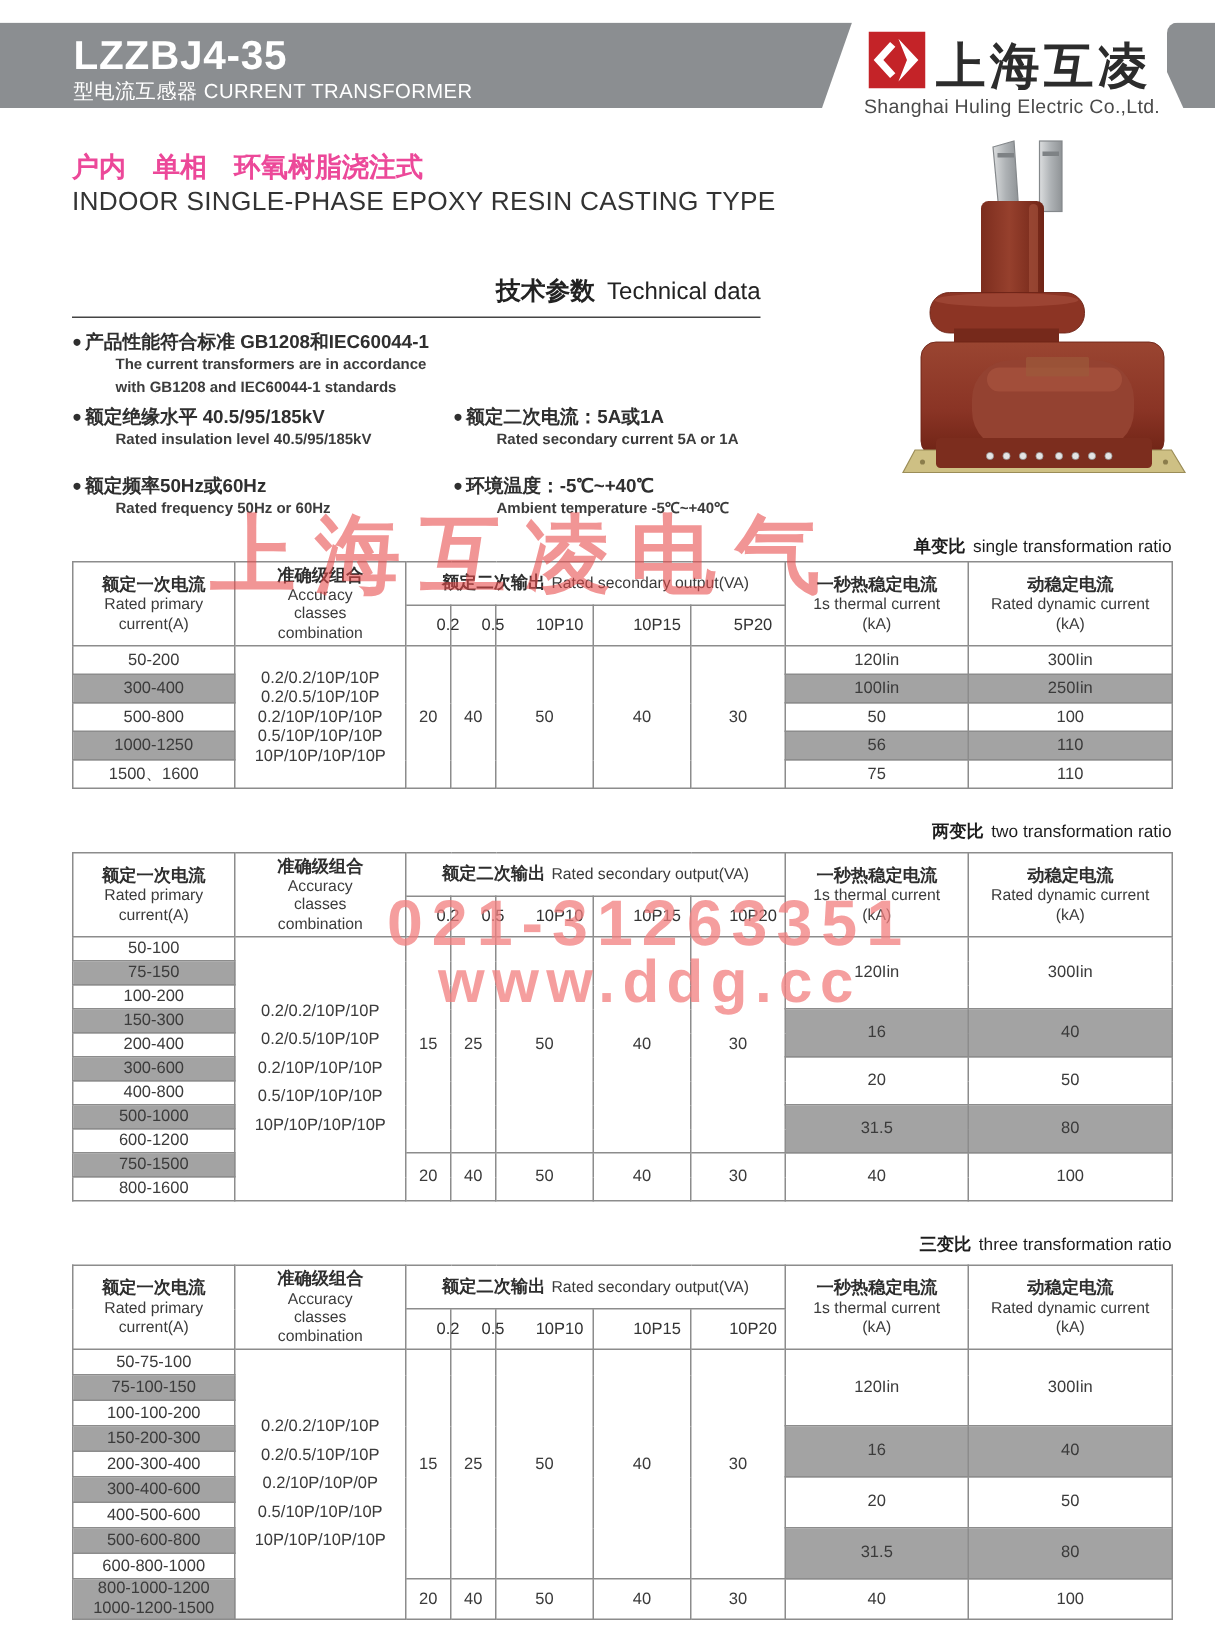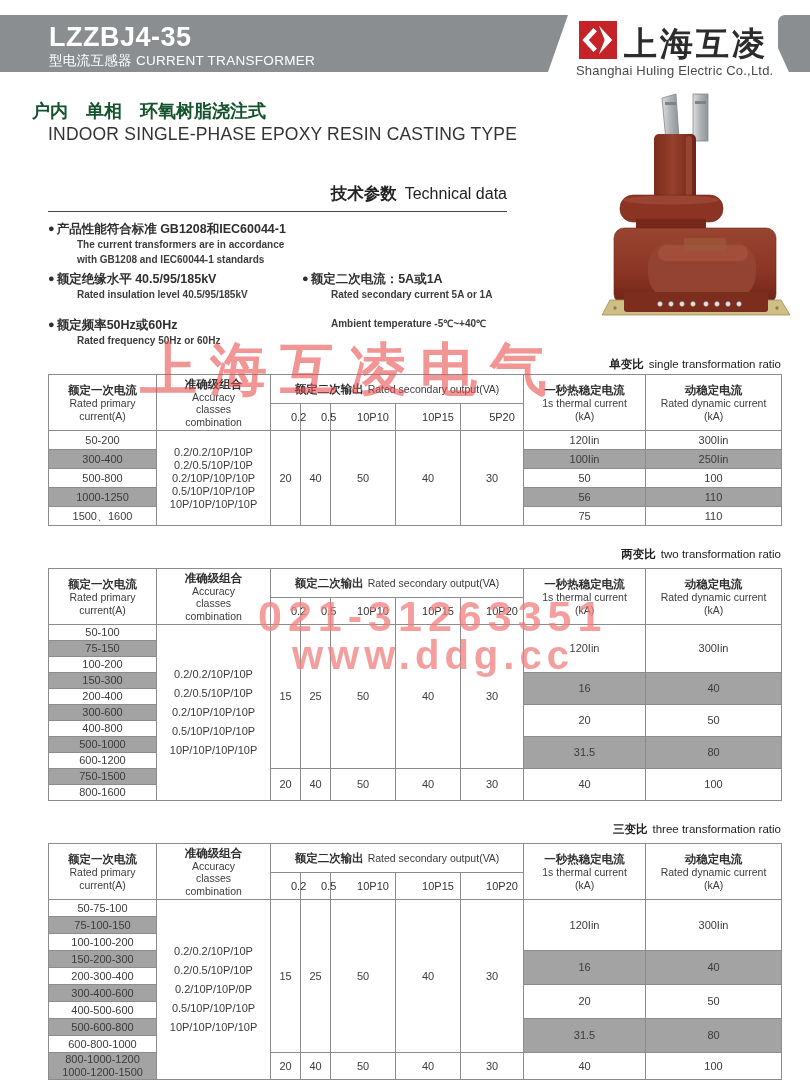--- a/index.html
+++ b/index.html
@@ -12,21 +12,21 @@
   .band-right{position:absolute;left:778px;top:15px;width:32px;height:57px;background:#8b8e91;
         border-top-left-radius:7px;
         -webkit-clip-path:polygon(0 0,100% 0,100% 100%,34% 100%,0 58%);
         clip-path:polygon(0 0,100% 0,100% 100%,34% 100%,0 58%);}
   .ptitle{position:absolute;left:49px;top:22px;font-size:27px;font-weight:700;color:#fff;letter-spacing:.5px;}
   .psub{position:absolute;left:49px;top:52px;font-size:13.5px;color:#fff;letter-spacing:.3px;}
   .logo-mark{position:absolute;left:579px;top:21px;width:38px;height:38px;}
   .logo-name{position:absolute;left:624px;top:22px;font-size:33px;font-weight:600;color:#2c2c2c;letter-spacing:3px;}
   .company{position:absolute;left:576px;top:63px;font-size:13px;color:#4a4a4a;letter-spacing:.2px;}
   
-  .intro-zh{position:absolute;left:32px;top:99px;font-size:18px;font-weight:600;color:#14532d;}
+  .intro-zh{position:absolute;left:48px;top:99px;font-size:18px;font-weight:600;color:#ec4899;}
   .intro-en{position:absolute;left:48px;top:124px;font-size:17.5px;font-weight:400;color:#333;letter-spacing:.2px;}
   .sect{position:absolute;left:48px;top:183px;width:459px;border-bottom:1.6px solid #444;padding-bottom:6px;text-align:right;}
   .sect .zh{font-size:16.5px;font-weight:700;color:#222;}
   .sect .en{font-size:16px;font-weight:400;color:#222;margin-left:8px;}
   
   .feat{position:absolute;width:260px;}
   .fzh{font-size:12.5px;font-weight:600;color:#2f2f2f;line-height:16px;}
   .bullet{margin-right:2px;font-size:11px;vertical-align:1px;}
   .fen{font-size:10px;font-weight:700;color:#3c3c3c;line-height:15px;margin-left:29px;white-space:pre-line;}
   
@@ -94,20 +94,21 @@
   </div>
   <div class="feat" style="left:48px;top:316px;">
     <div class="fzh"><span class="bullet">●</span><span>额定频率50Hz或60Hz</span></div>
     <div class="fen">Rated frequency 50Hz or 60Hz</div>
   </div>
   <div class="feat" style="left:302px;top:270px;">
     <div class="fzh"><span class="bullet">●</span><span>额定二次电流：5A或1A</span></div>
     <div class="fen">Rated secondary current 5A or 1A</div>
   </div>
   <div class="feat" style="left:302px;top:316px;">
+    <div class="fzh"><span class="bullet">●</span><span>环境温度：-5℃~+40℃</span></div>
     <div class="fen">Ambient temperature -5℃~+40℃</div>
   </div>
 
   <svg class="photo" viewBox="0 0 210 235" aria-hidden="true">
     <defs>
       <linearGradient id="metal" x1="0" y1="0" x2="1" y2="0">
         <stop offset="0" stop-color="#dcdedf"></stop>
           <stop offset="0.5" stop-color="#aeb2b5"></stop>
           <stop offset="1" stop-color="#8f9396"></stop>
       </linearGradient>

